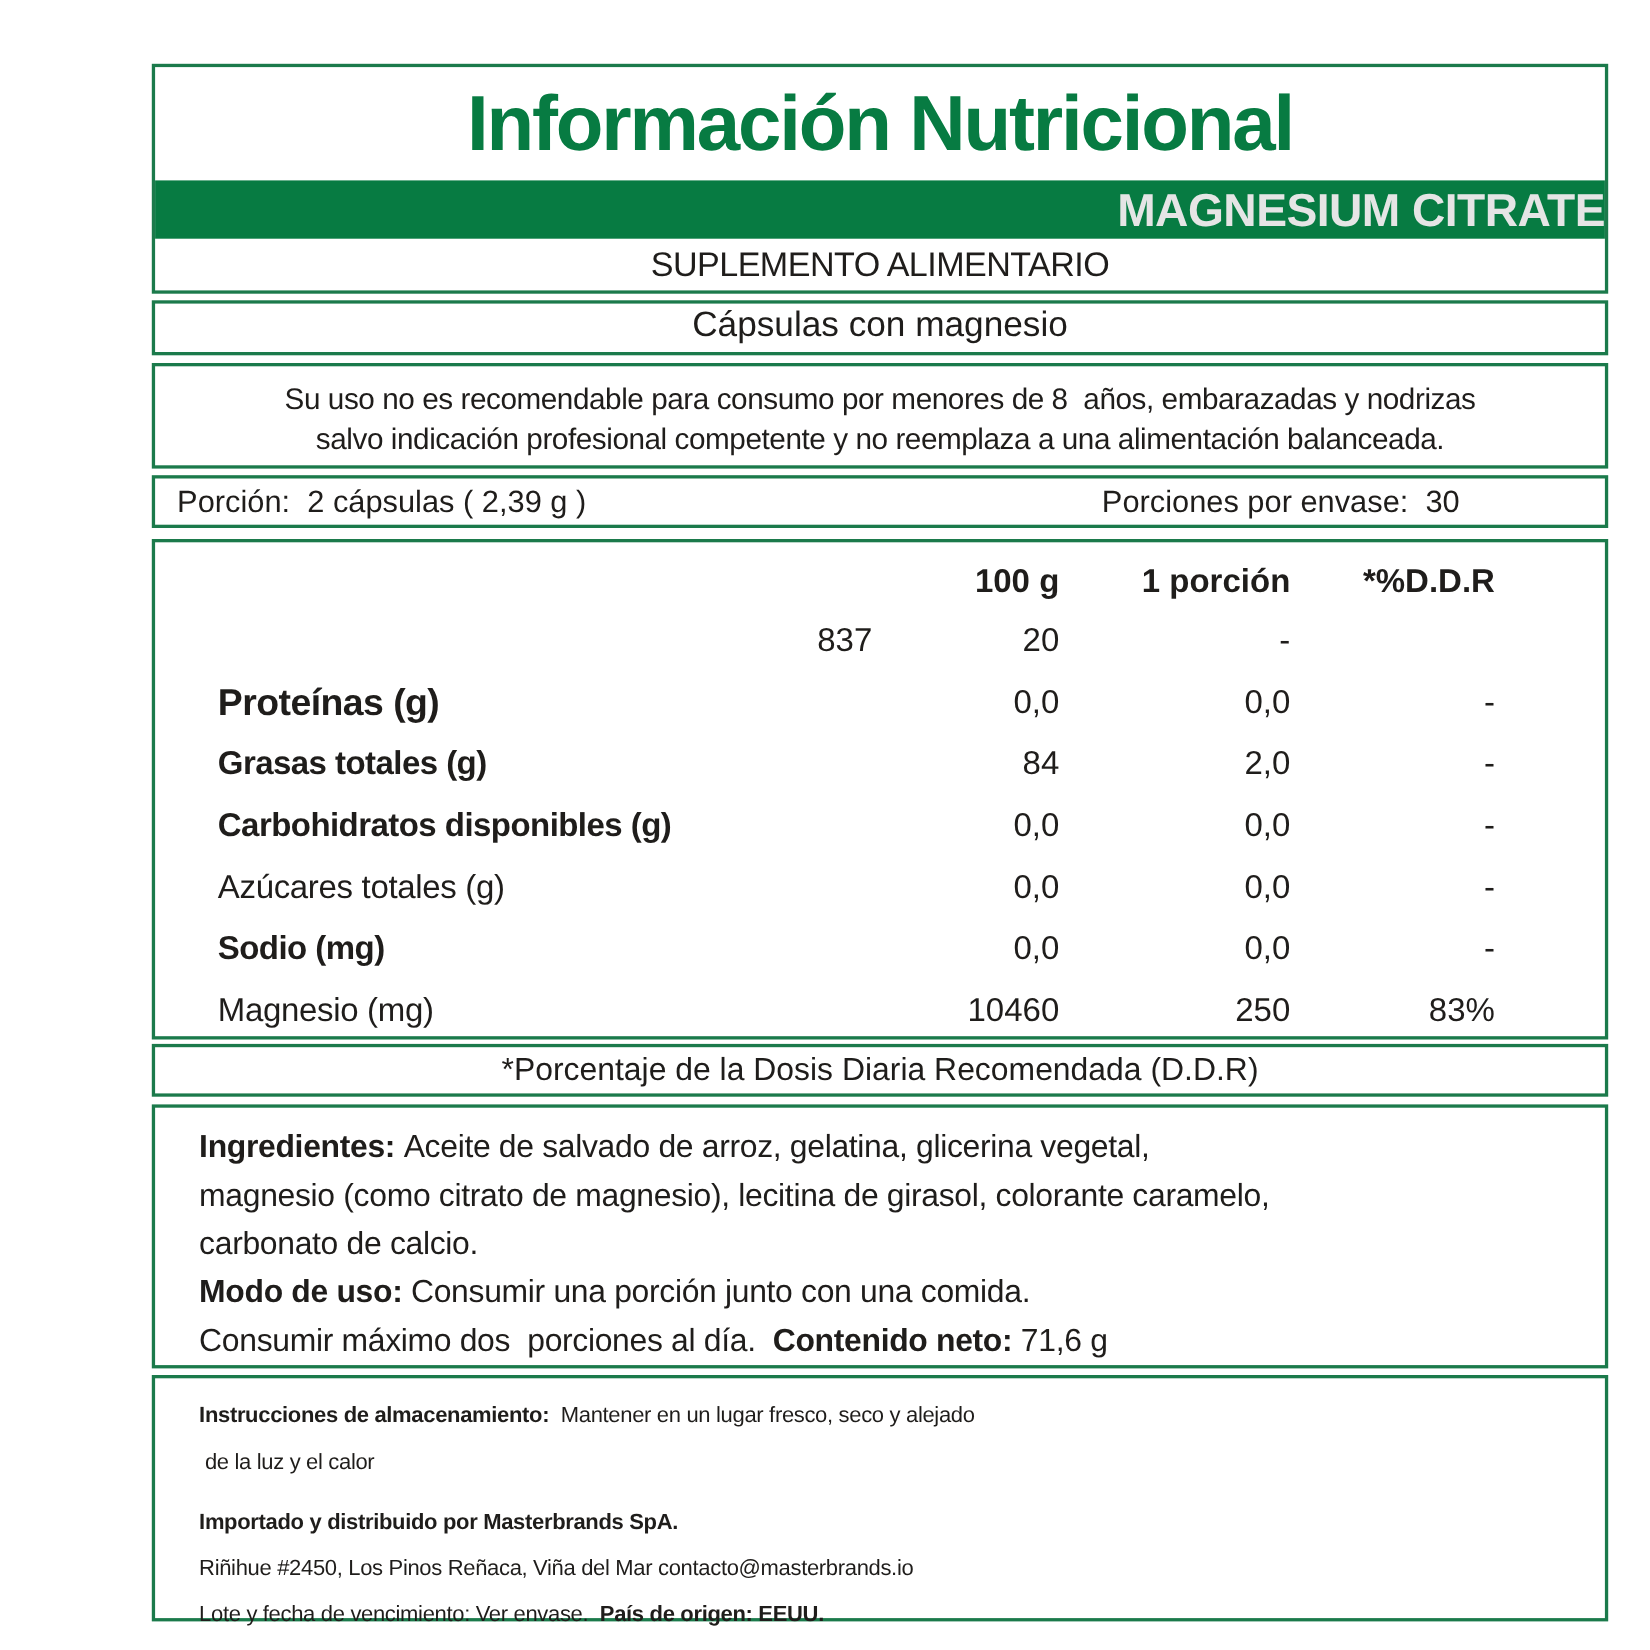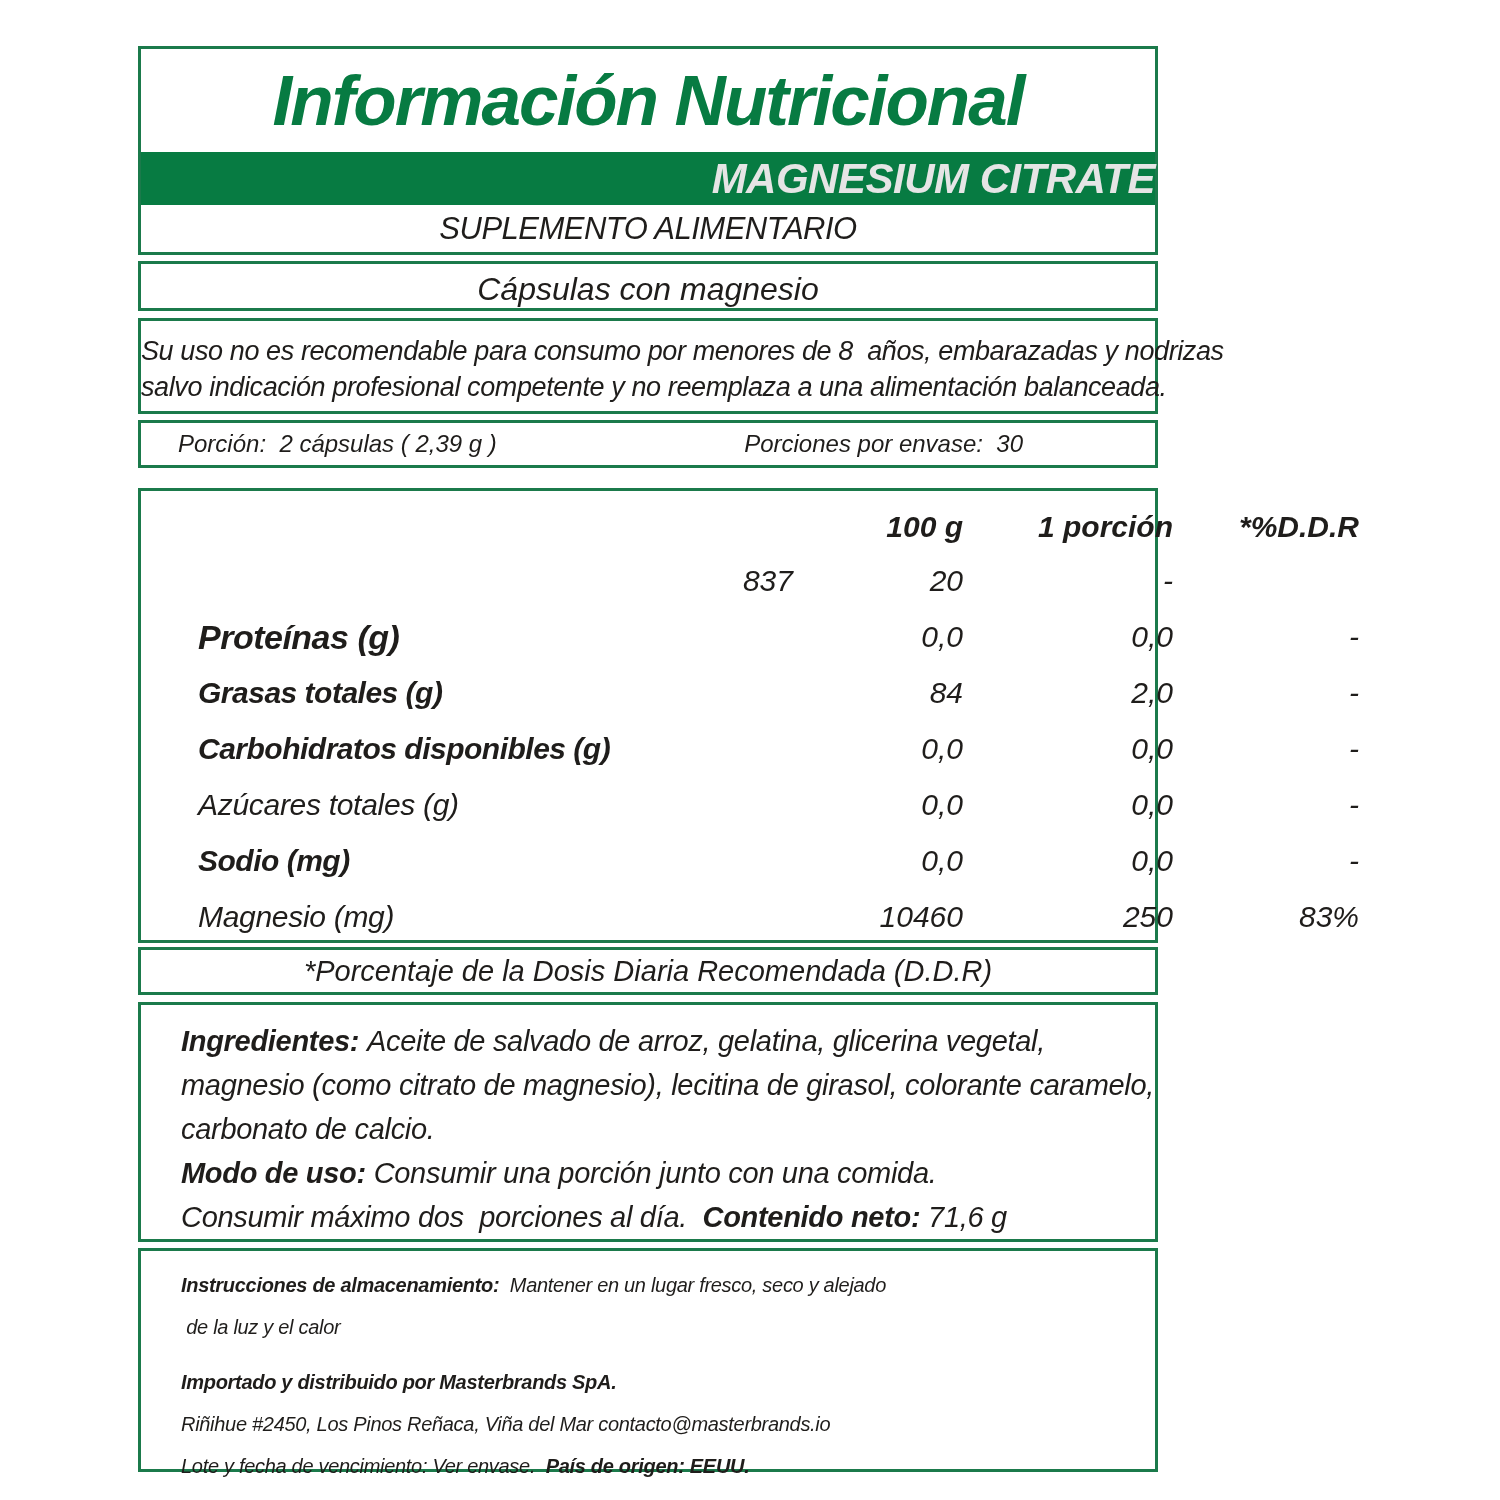--- a/index.html
+++ b/index.html
@@ -6,52 +6,52 @@
     --green:#077b42;
     --border:#1b7a4b;
     --ink:#1f1d1b;
   }
   html,body{margin:0;padding:0;}
   body{
     width:1500px;height:1500px;background:#ffffff;position:relative;
     font-family:"Liberation Sans", sans-serif;color:var(--ink);
     overflow:hidden;
   }
-  .sheet{position:absolute;left:138px;top:46px;width:1020px;font-style:italic;}
+  .sheet{position:absolute;left:138px;top:58px;width:1324px;}
   .box{box-sizing:border-box;border:3px solid var(--border);background:#fff;}
 
   
   .box-header{height:209px;margin-bottom:6px;}
   .title{
     height:103px;display:flex;align-items:center;justify-content:center;
     font-size:71px;font-weight:bold;color:var(--green);letter-spacing:-2px;white-space:pre;
   }
   .band{
     height:53px;background:var(--green);display:flex;align-items:center;justify-content:flex-end;
     color:#e5e5e5;font-weight:bold;font-size:42px;letter-spacing:-0.5px;white-space:pre;
   }
   .subtitle{
     height:47px;display:flex;align-items:center;justify-content:center;
     font-size:31px;letter-spacing:-0.5px;white-space:pre;
   }
 
   
   .box-form{
-    height:50px;margin-bottom:7px;display:flex;align-items:flex-end;justify-content:center;
+    height:50px;margin-bottom:7px;display:flex;align-items:flex-start;justify-content:center;
     font-size:32px;white-space:pre;
   }
 
   
   .box-warning{height:96px;margin-bottom:6px;text-align:center;padding-top:12px;}
   .box-warning .wline{font-size:27px;line-height:36px;letter-spacing:-0.4px;white-space:pre;}
 
   
   .box-portion{
-    height:48px;margin-bottom:20px;display:flex;align-items:center;justify-content:space-between;
-    padding:0 132px 0 37px;font-size:24px;
+    height:48px;margin-bottom:10px;display:flex;align-items:center;justify-content:space-between;
+    padding:0 132px 0 20px;font-size:28px;
   }
   .box-portion span{white-space:pre;}
 
   
   .box-table{height:455px;margin-bottom:4px;padding-top:10px;}
   .trow{display:grid;grid-template-columns:652px 170px 210px 186px;align-items:center;}
   .thead{height:52px;}
   .thead .num{font-weight:bold;font-size:30px;}
   .row{height:56px;}
   .lbl{padding-left:57px;white-space:pre;}

